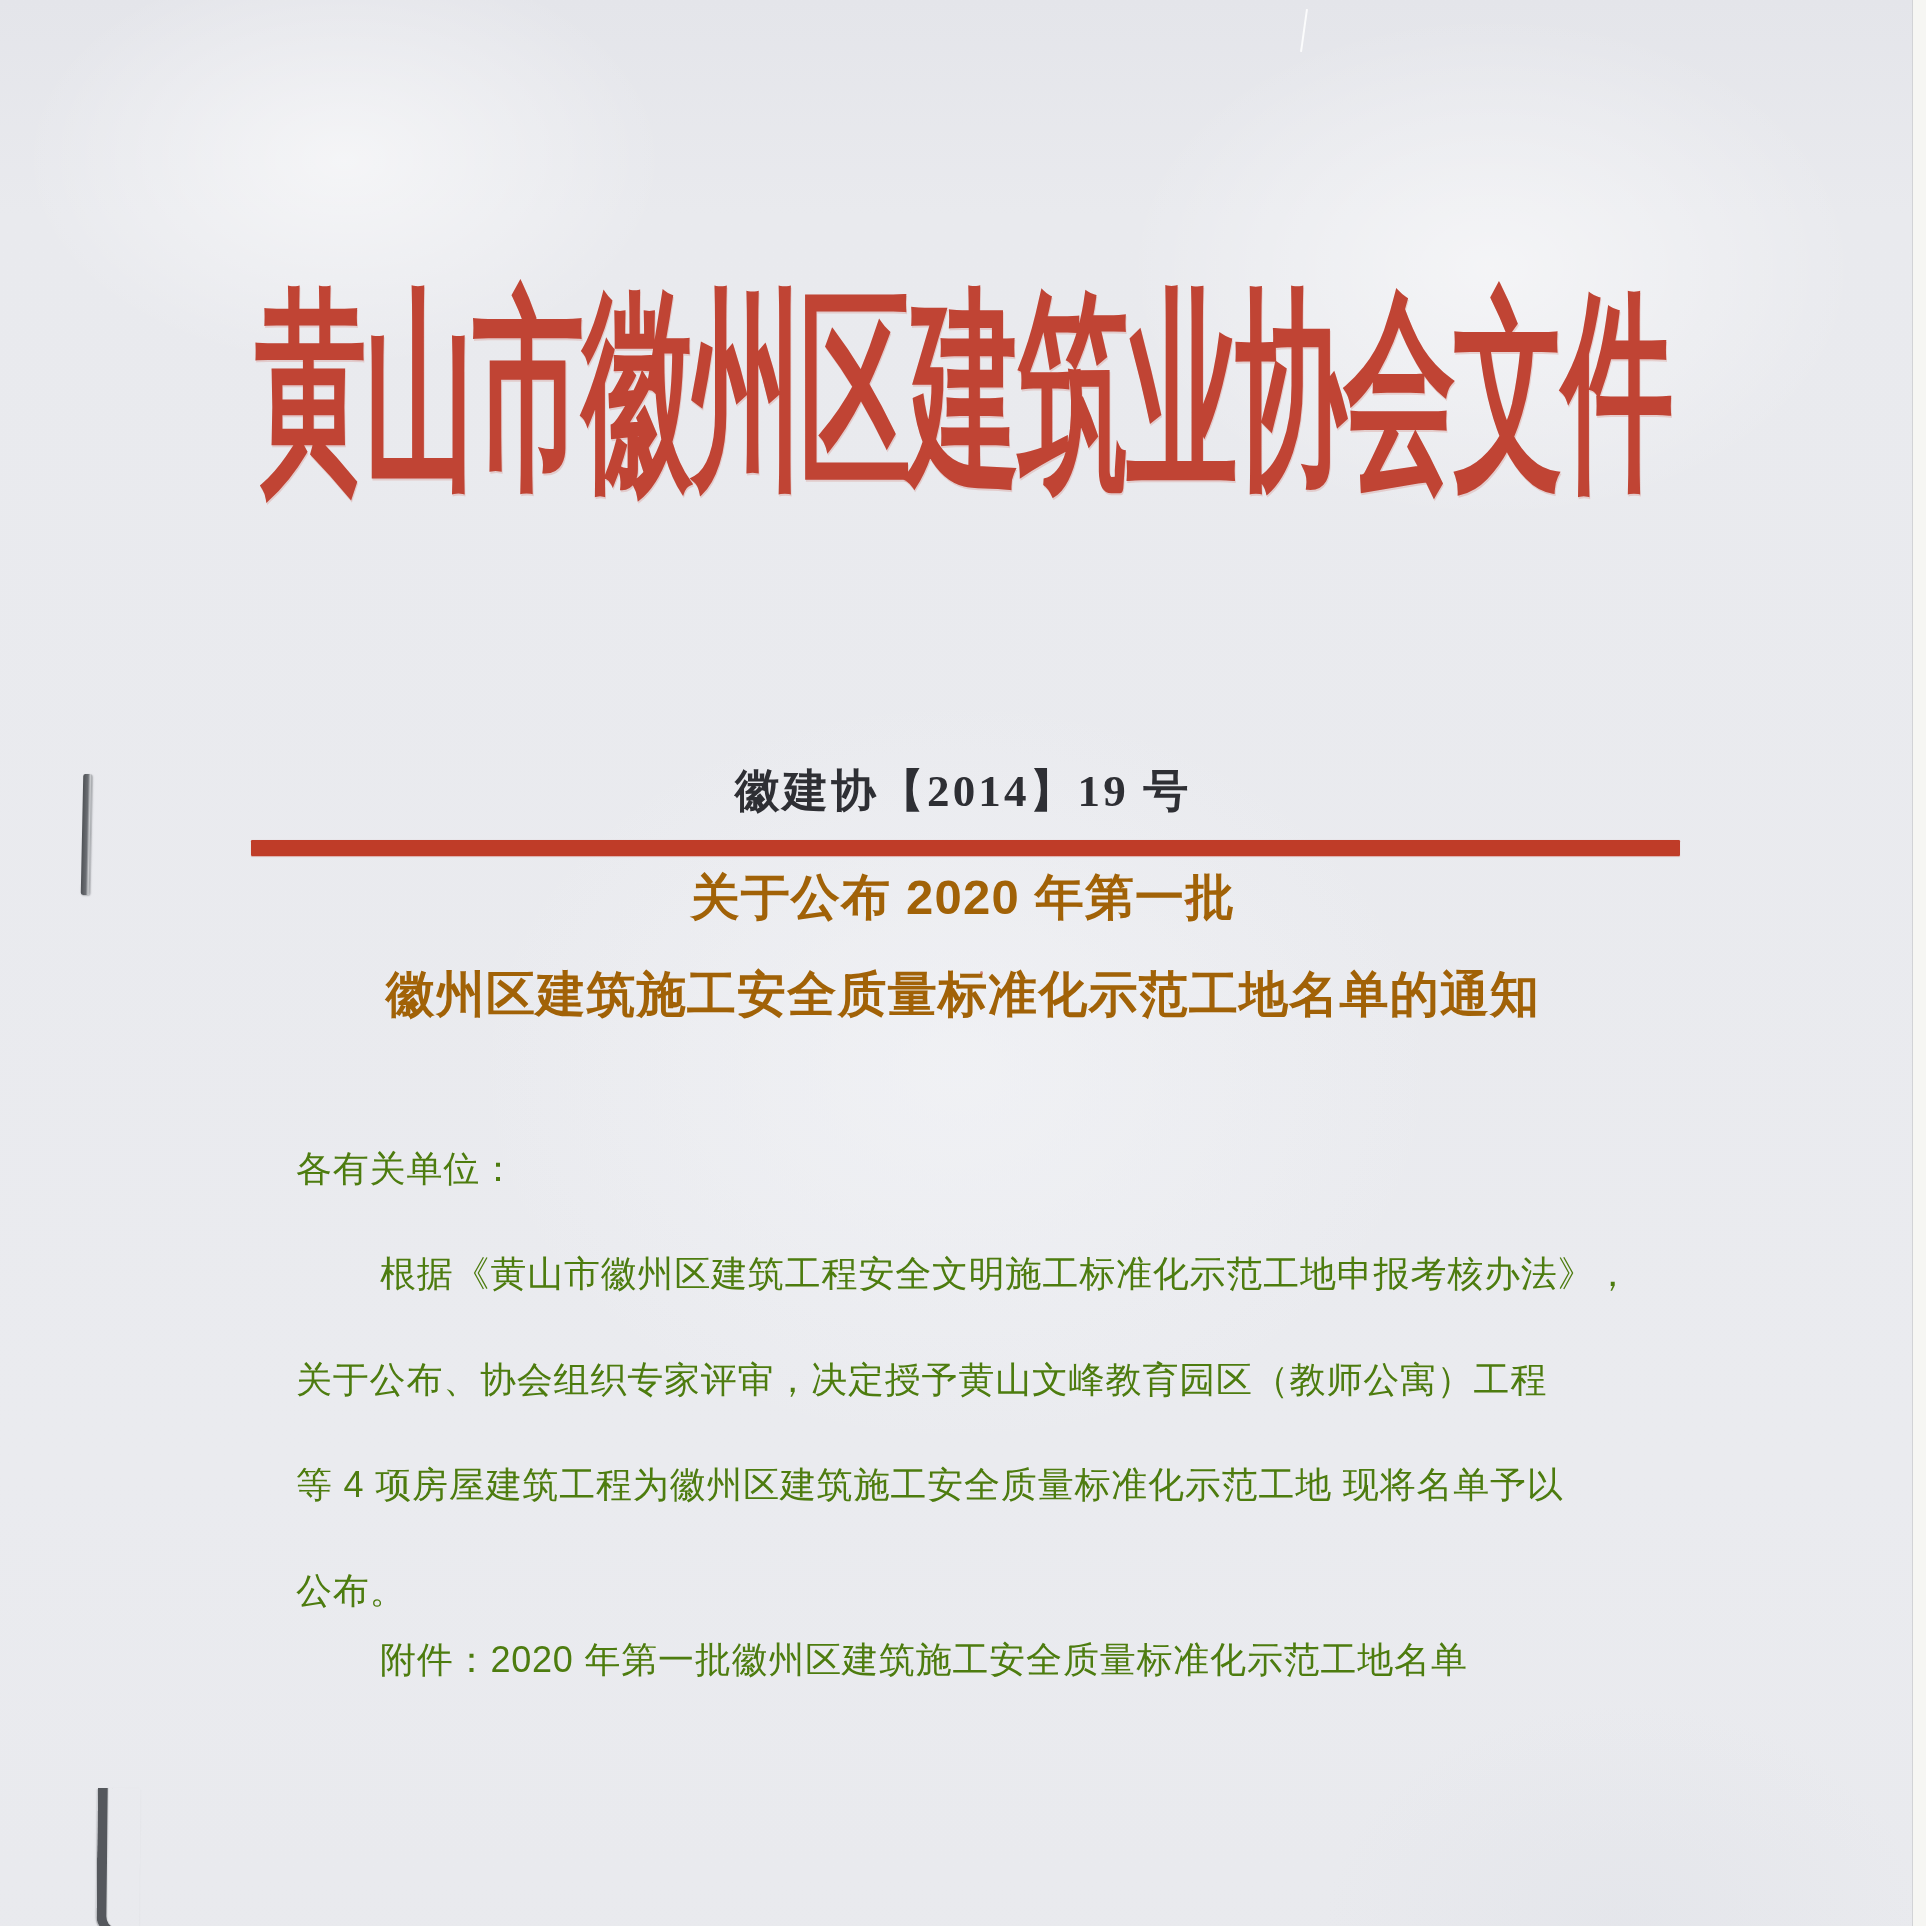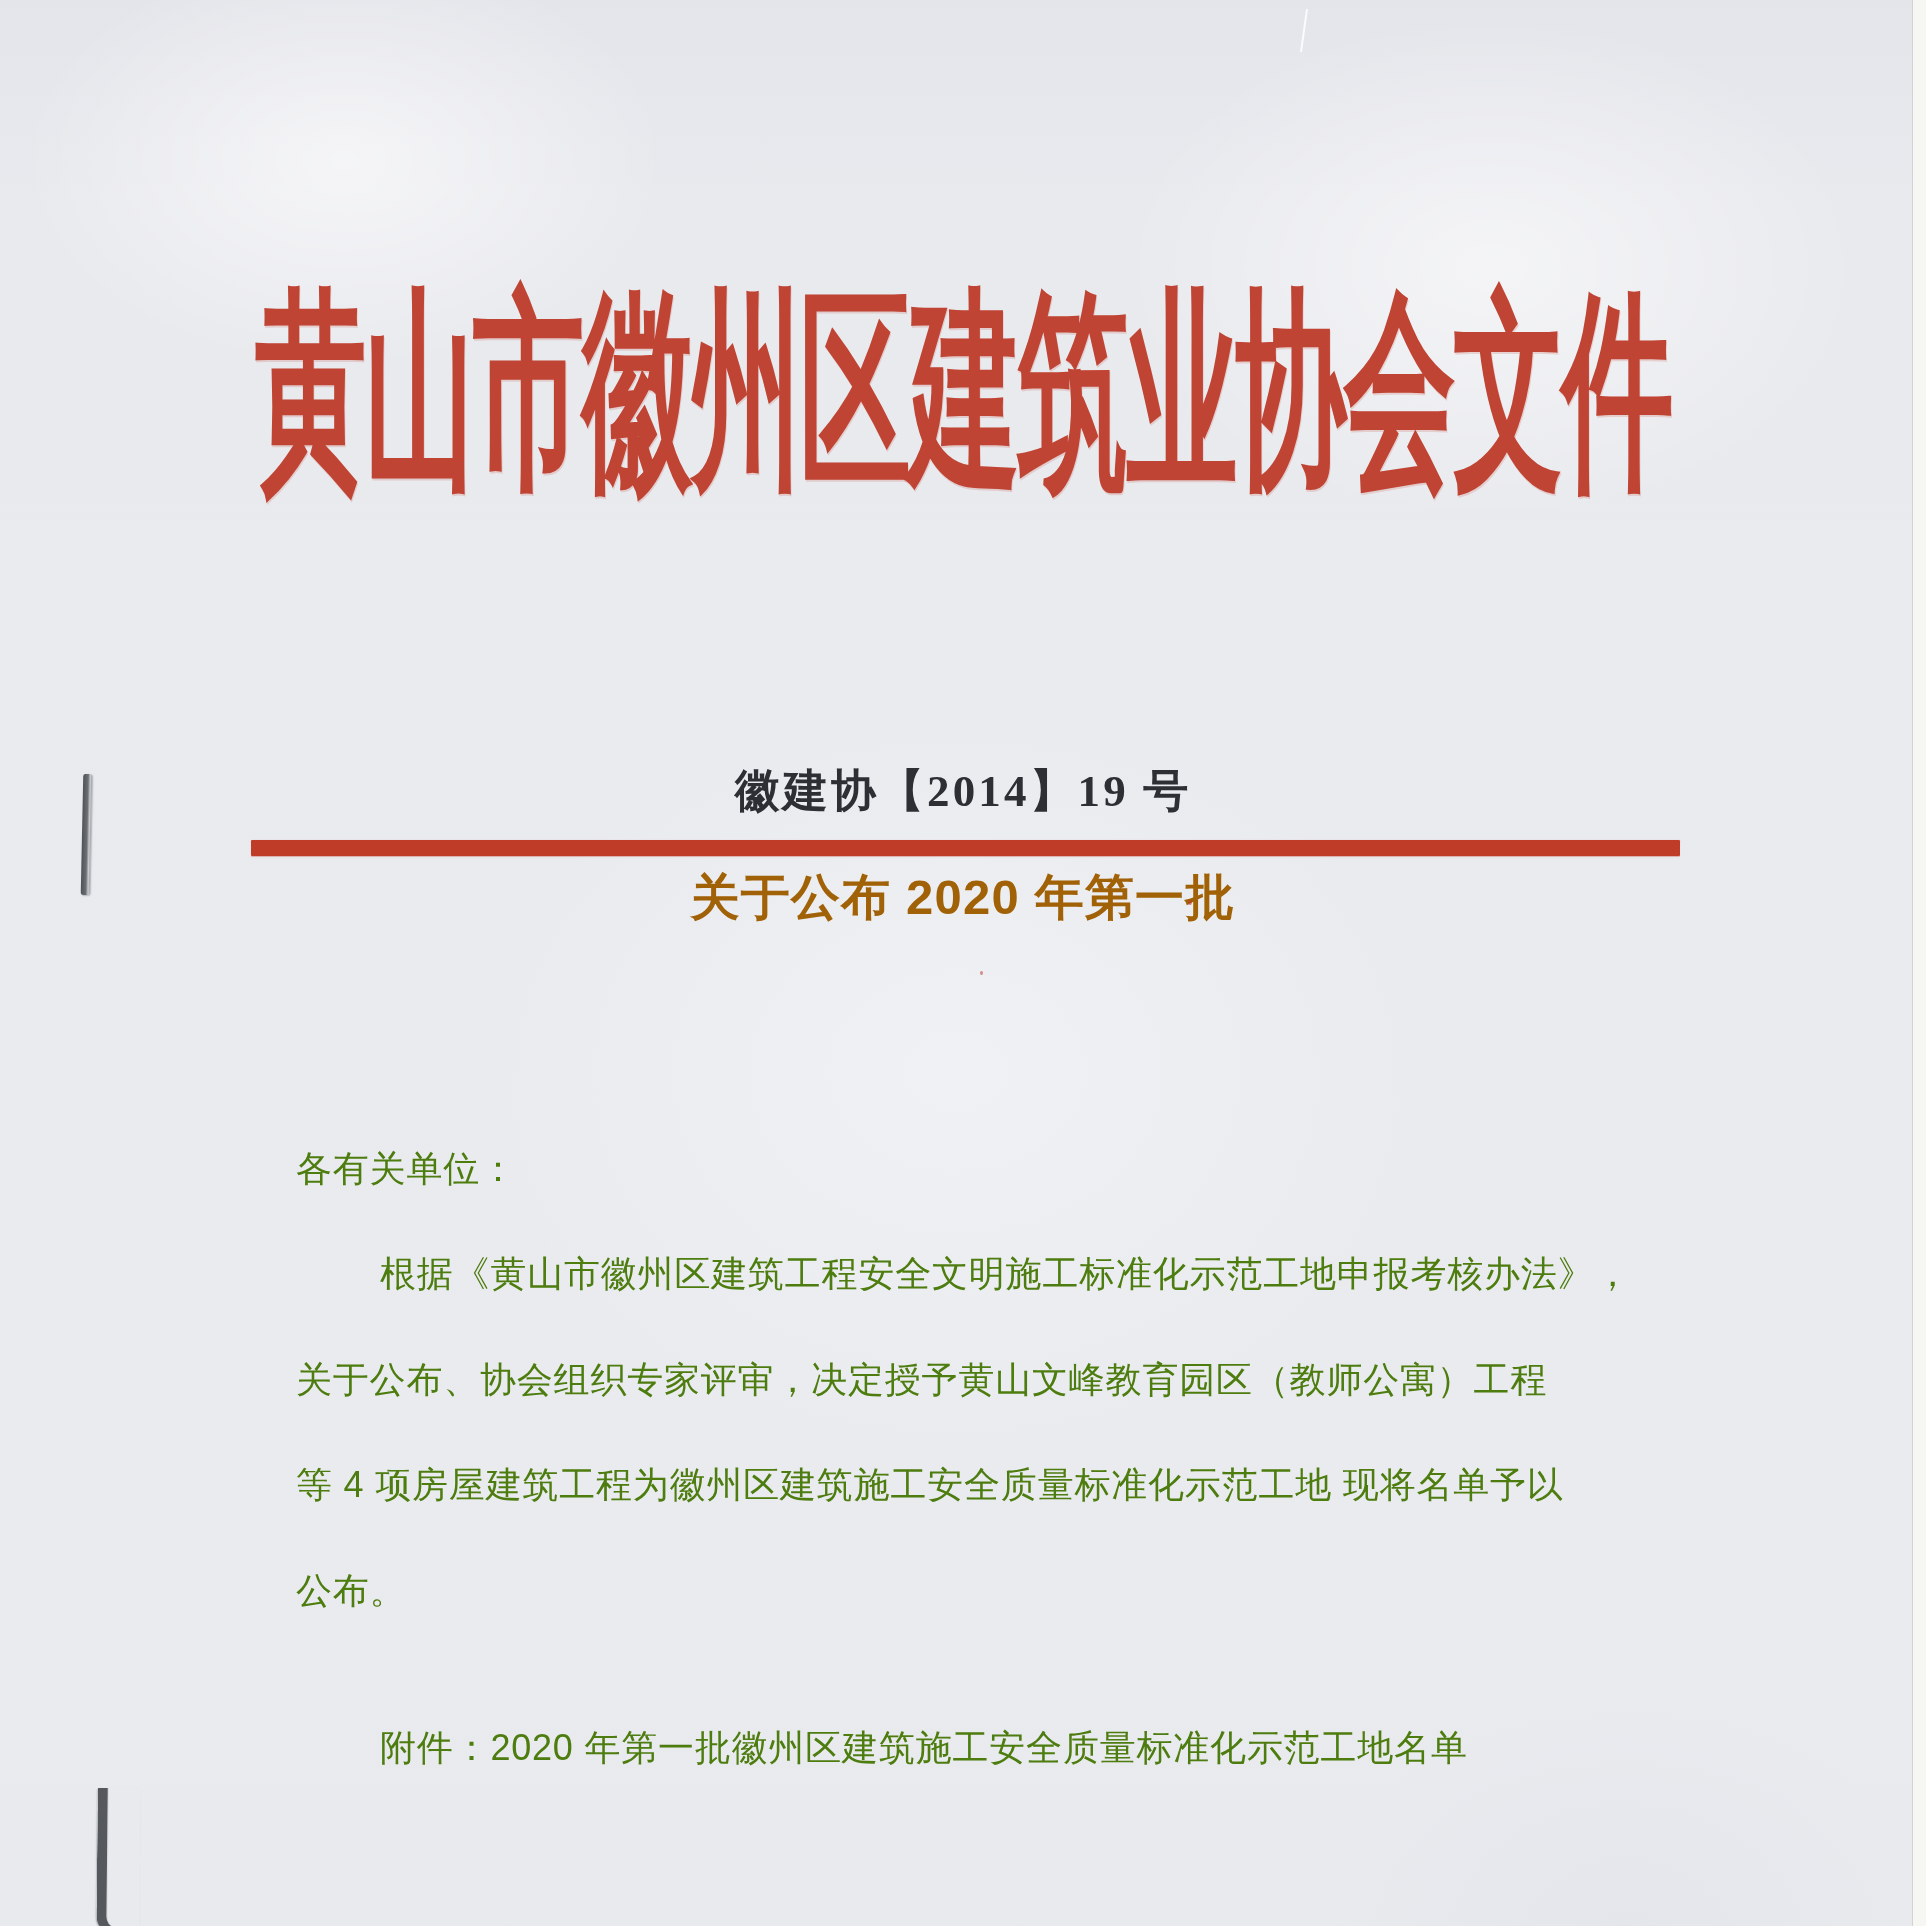--- a/index.html
+++ b/index.html
@@ -75,27 +75,28 @@
 
   <div class="abs masthead">
     <span>黄山市徽州区建筑业协会文件</span>
   </div>
 
   <div class="abs docnum">徽建协【2014】19 号</div>
 
   <div class="abs redrule"></div>
 
   <div class="abs subject l1">关于公布 2020 年第一批</div>
+  <div class="abs subject l2">徽州区建筑施工安全质量标准化示范工地名单的通知</div>
 
   <div class="abs bodyline" style="left:296px;top:1149px;">各有关单位：</div>
   <div class="abs bodyline" style="left:380px;top:1254px;">根据《黄山市徽州区建筑工程安全文明施工标准化示范工地申报考核办法》，</div>
   <div class="abs bodyline" style="left:296px;top:1360px;">关于公布、协会组织专家评审，决定授予黄山文峰教育园区（教师公寓）工程</div>
   <div class="abs bodyline" style="left:296px;top:1465px;">等 4 项房屋建筑工程为徽州区建筑施工安全质量标准化示范工地 现将名单予以</div>
   <div class="abs bodyline" style="left:296px;top:1571px;">公布。</div>
-  <div class="abs bodyline" style="left:380px;top:1728px;">附件：2020 年第一批徽州区建筑施工安全质量标准化示范工地名单</div>
+  <div class="abs bodyline" style="left:380px;top:1640px;">附件：2020 年第一批徽州区建筑施工安全质量标准化示范工地名单</div>
 
   <div class="abs staple-top"></div>
   <div class="abs staple-mid"></div>
 
   <div class="speck" style="left:1188px;top:900px;width:3.9px;height:5.4px;"></div>
   <div class="speck" style="left:980px;top:971px;width:3.1px;height:3.9px;"></div>
 
   <div class="scan-right"></div>
 
 </div>

